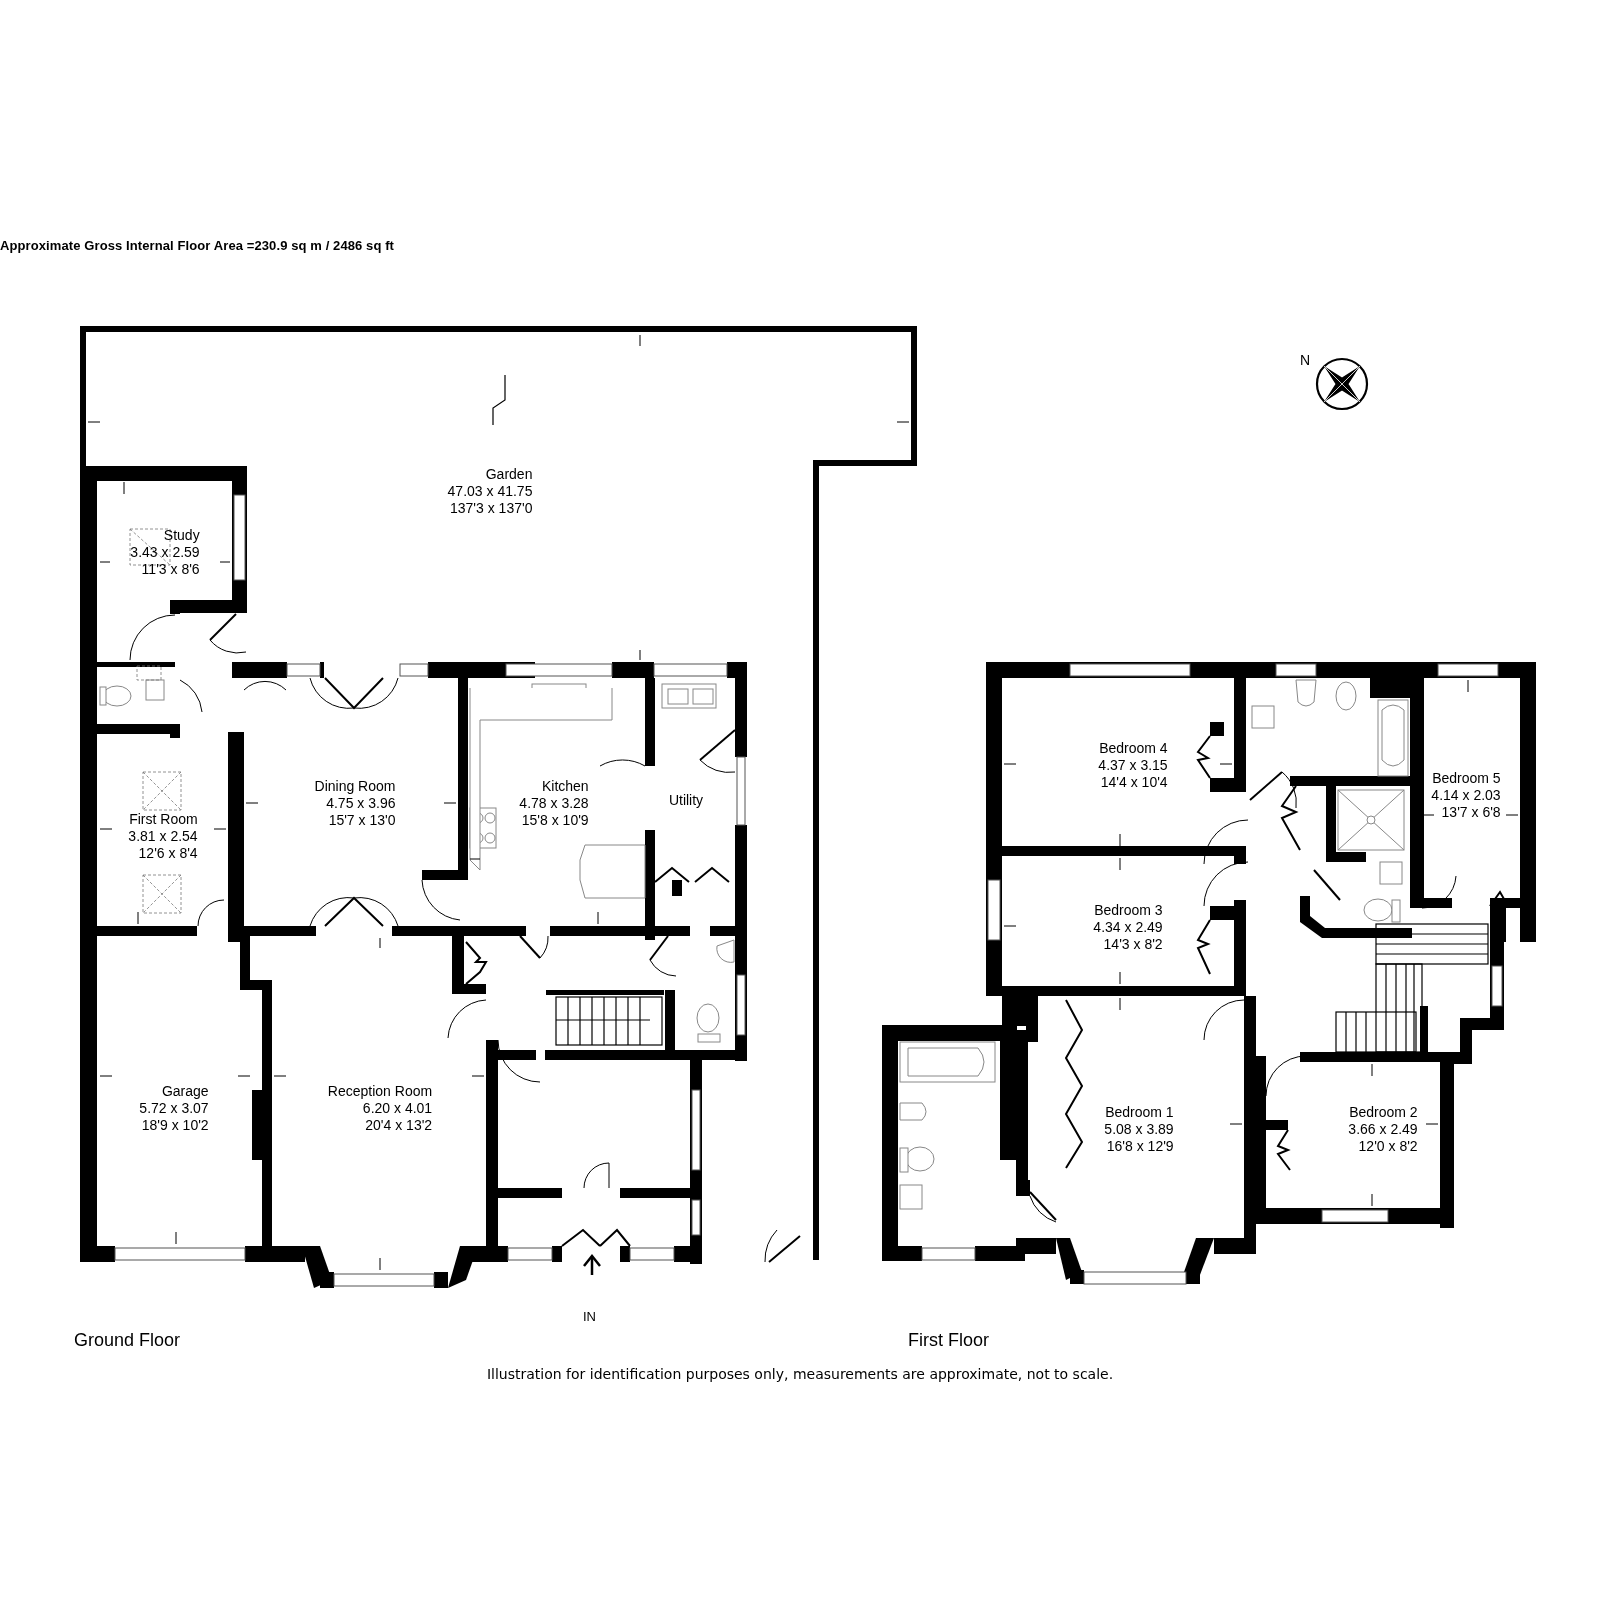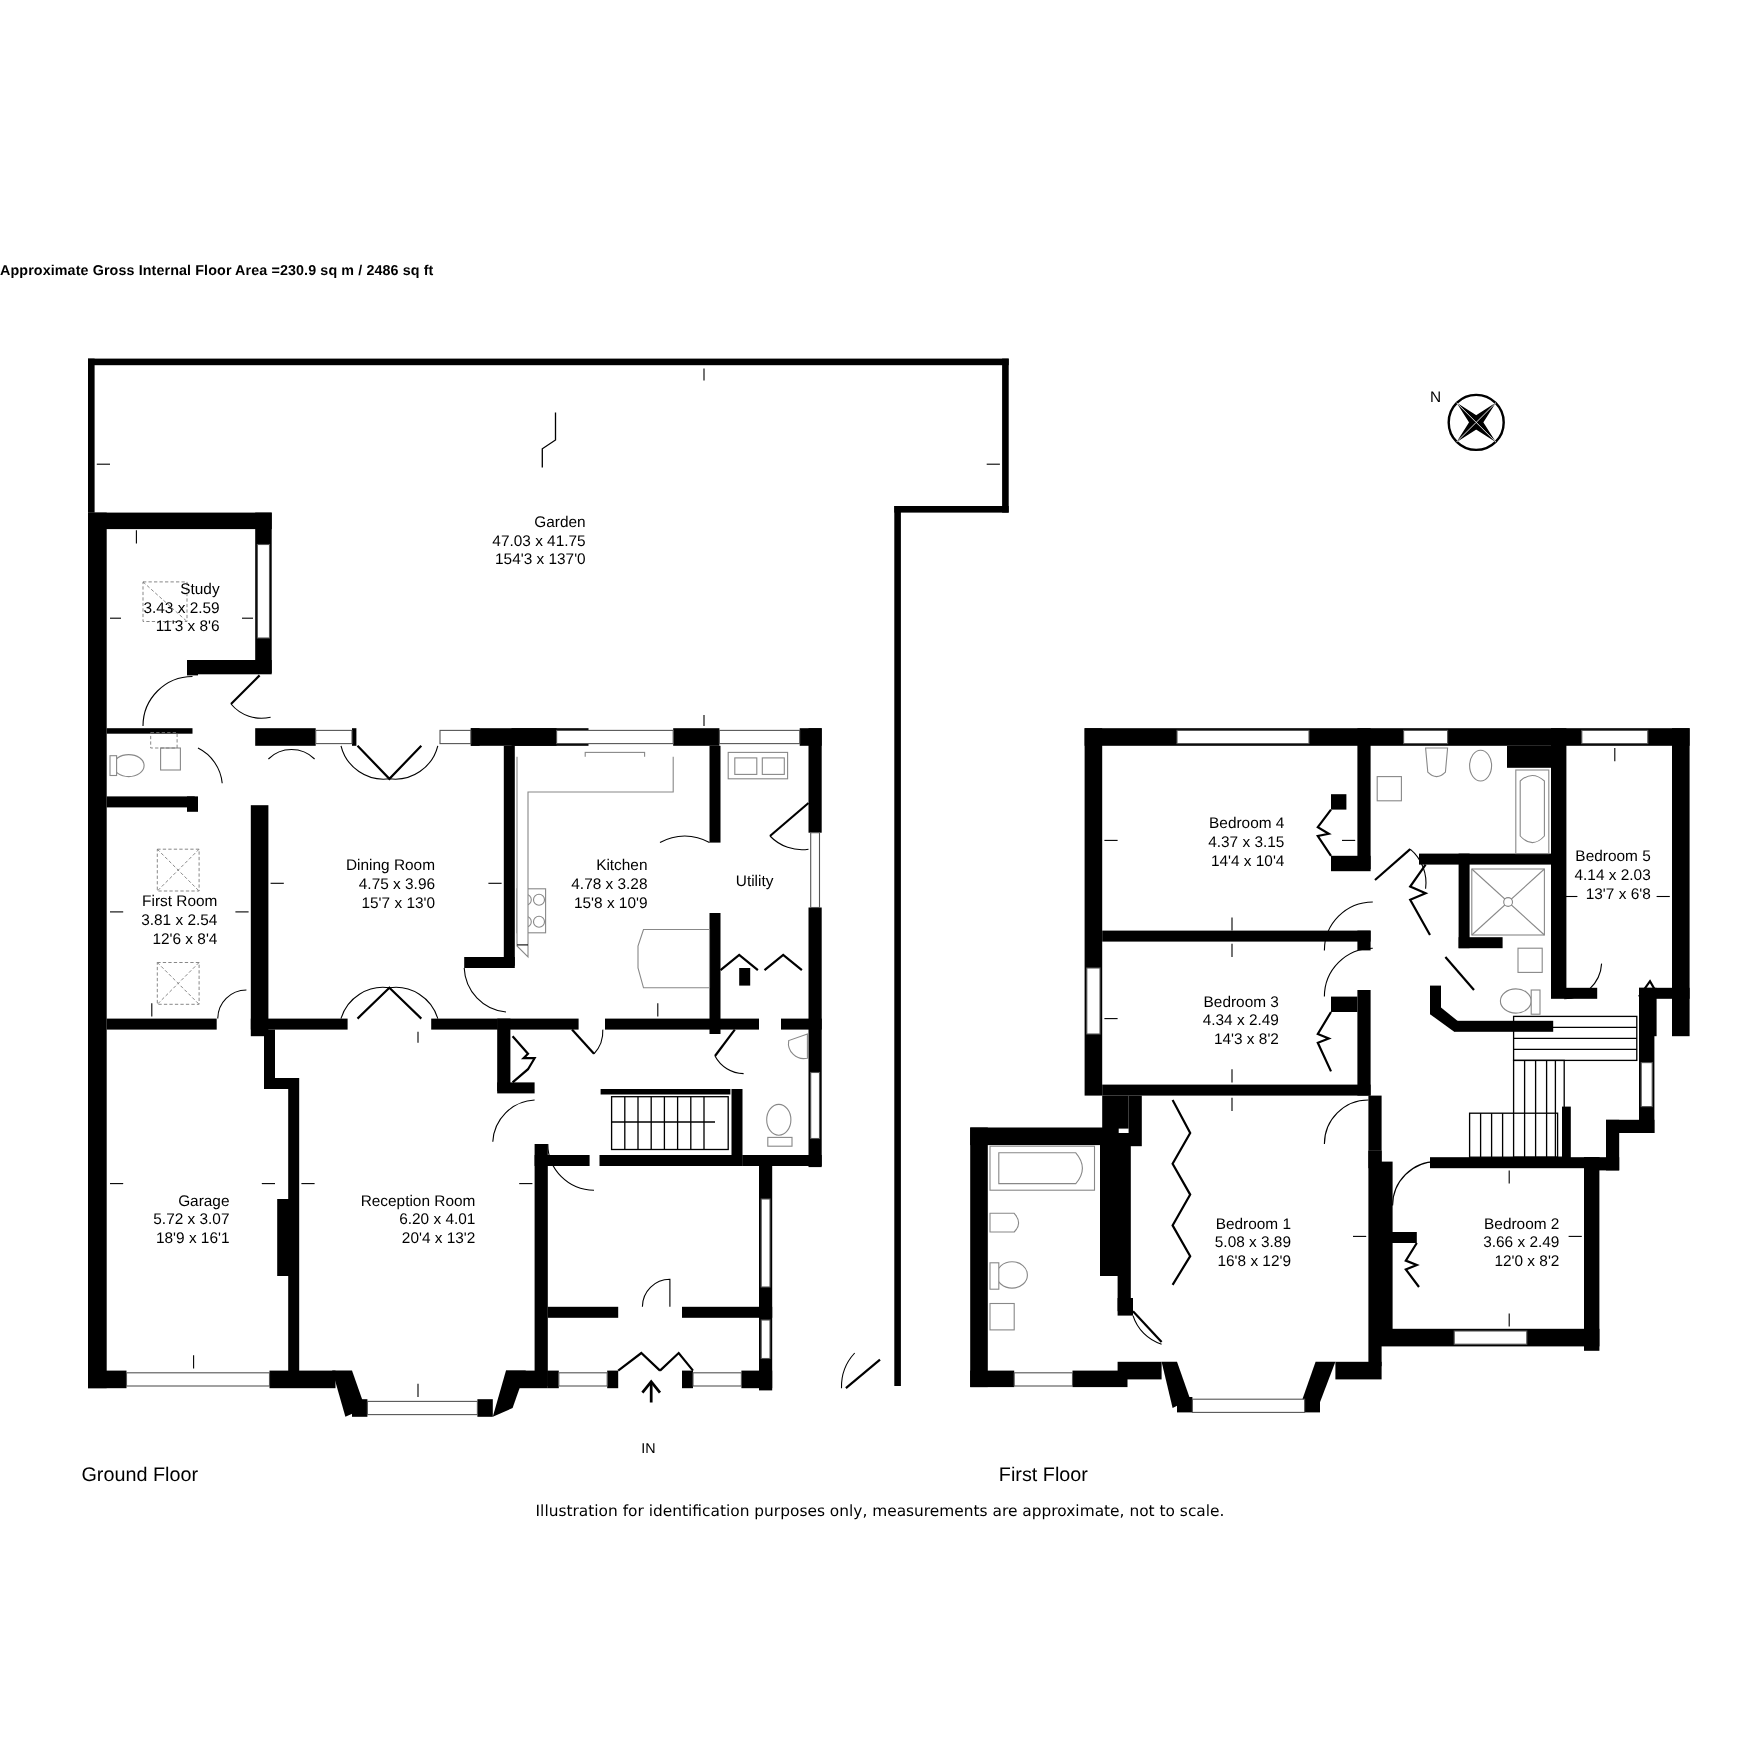--- a/index.html
+++ b/index.html
@@ -389,21 +389,21 @@
   <svg class="abs" style="left:14px; top:4px;" width="56" height="56" viewBox="0 0 56 56">
     <circle cx="28" cy="28" r="25" fill="none" stroke="#000" stroke-width="2.2"></circle>
     <path d="M10 10 L32 24 L46 46 L24 32 Z M46 10 L32 32 L10 46 L24 24 Z" fill="#000"></path>
     <path d="M10 10 L28 28 M46 46 L28 28 M46 10 L28 28 M10 46 L28 28" stroke="#fff" stroke-width="0.8"></path>
   </svg>
 </div>
 
 <div class="room-label" style="left:490px; top:466px;">
   <span>Garden</span>
   <span>47.03 x 41.75</span>
-  <span>154'3 x 137'0</span>
+  <span>137'3 x 137'0</span>
 </div>
 <div class="room-label" style="left:165px; top:527px;">
   <span>Study</span>
   <span>3.43 x 2.59</span>
   <span>11'3 x 8'6</span>
 </div>
 <div class="room-label" style="left:163px; top:811px;">
   <span>First Room</span>
   <span>3.81 x 2.54</span>
   <span>12'6 x 8'4</span>
@@ -417,21 +417,21 @@
   <span>Kitchen</span>
   <span>4.78 x 3.28</span>
   <span>15'8 x 10'9</span>
 </div>
 <div class="room-label" style="left:686px; top:792px;">
   <span>Utility</span>
 </div>
 <div class="room-label" style="left:174px; top:1083px;">
   <span>Garage</span>
   <span>5.72 x 3.07</span>
-  <span>18'9 x 16'1</span>
+  <span>18'9 x 10'2</span>
 </div>
 <div class="room-label" style="left:380px; top:1083px;">
   <span>Reception Room</span>
   <span>6.20 x 4.01</span>
   <span>20'4 x 13'2</span>
 </div>
 <div class="abs" style="left:583px; top:1278px; font-size:13px;margin-top:31px;">IN</div>
 
 <div class="room-label" style="left:1133px; top:740px;">
   <span>Bedroom 4</span>

